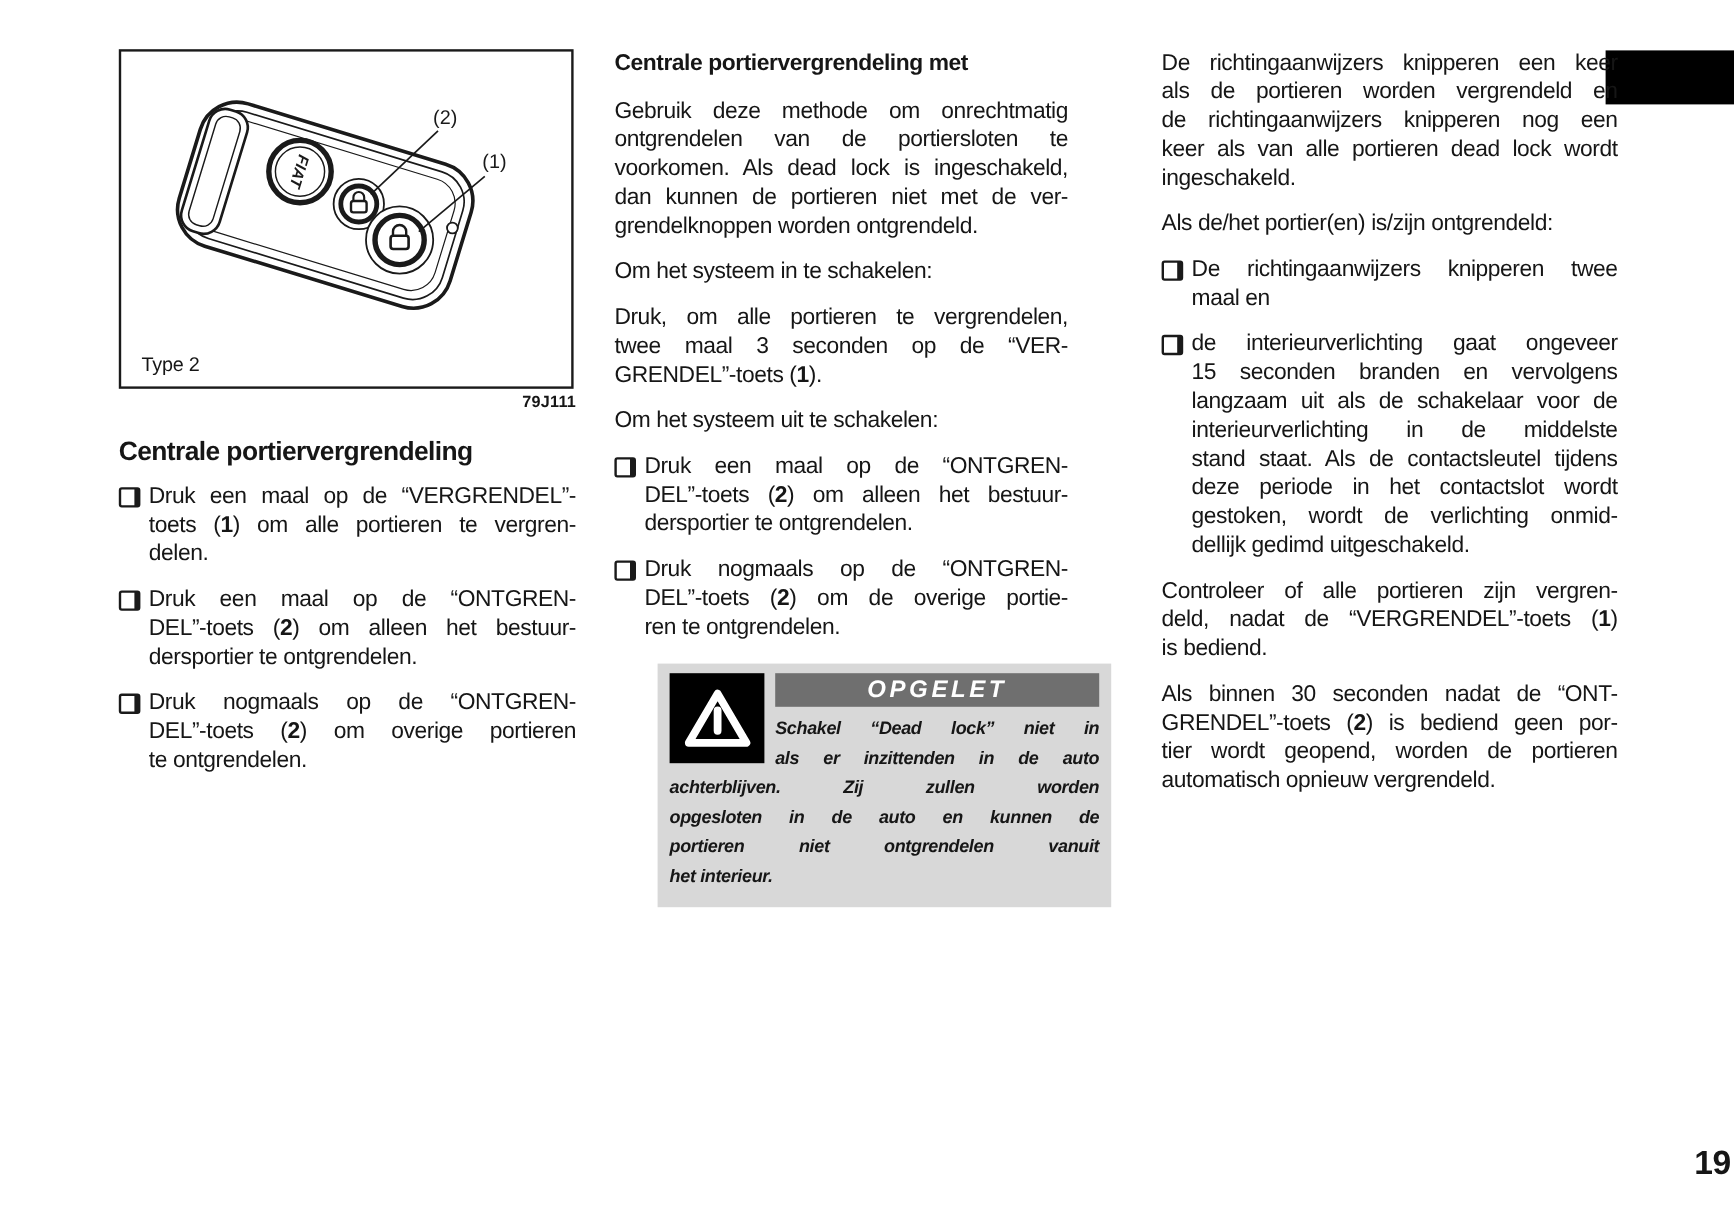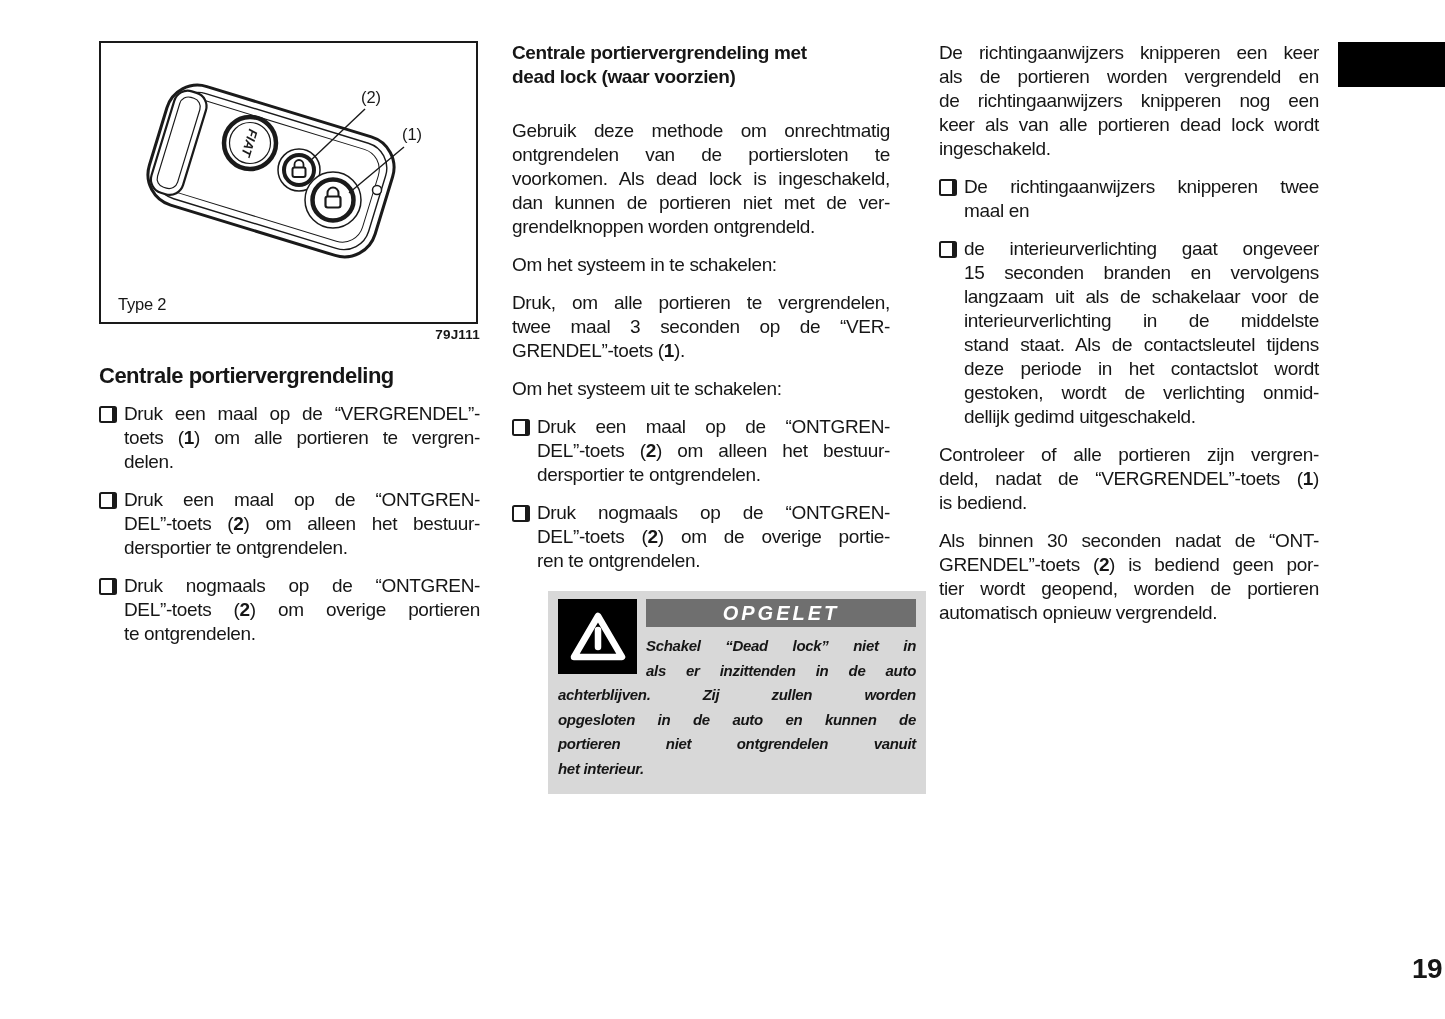--- a/index.html
+++ b/index.html
@@ -6,21 +6,21 @@
     --text:#161616; --warn-bg:#d8d8d8; --warn-head:#6f6f6f; --warn-head-text:#ffffff; --tab:#000000;
   }
   html,body{margin:0;padding:0;}
   body{
     width:1445px;height:1019px;background:#ffffff;position:relative;overflow:hidden;
     font-family:"Liberation Sans", sans-serif;color:var(--text);
   }
   .col{position:absolute;top:41px;}
   #col1{left:99px;width:381px;}
   #col2{left:512px;width:378px;}
-  #col3{left:939px;width:380px;}
+  #col3{left:968px;width:380px;}
 
   
   .figure{position:relative;width:375px;height:279px;border:2px solid #1a1a1a;background:#fff;}
   .figure svg{display:block;width:375px;height:279px;}
   .type-label{position:absolute;left:17px;bottom:8px;font-size:16.5px;letter-spacing:-0.2px;}
   .fig-code{text-align:right;font-size:13.5px;font-weight:700;margin-top:3px;letter-spacing:0.2px;}
 
   
   h2{font-size:22px;line-height:27px;font-weight:700;letter-spacing:-0.5px;margin:0 0 13px 0;}
   #col1 h2{margin-top:20px;}
@@ -126,24 +126,23 @@
       <span class="glyph"></span>
       <div>
           <div class="line"><span>Druk nogmaals op de “ONTGREN-</span></div>
           <div class="line"><span>DEL”-toets (</span><span class="b">2</span><span>) om overige portieren</span></div>
           <div class="line"><span>te ontgrendelen.</span></div>
         </div>
     </div>
   </div>
 
   <div class="col" id="col2">
-    <h2 class="rich left" style="margin-bottom:30px;">
+    <h2 class="rich left" style="margin-bottom:16px;">
       <div>
           <div class="line"><span>Centrale portiervergrendeling met</span></div>
-          <div class="line"><span>dead lock (waar voorzien)</span></div>
         </div>
     </h2>
     <div class="rich">
         <div class="line"><span>Gebruik deze methode om onrechtmatig</span></div>
         <div class="line"><span>ontgrendelen van de portiersloten te</span></div>
         <div class="line"><span>voorkomen. Als dead lock is ingeschakeld,</span></div>
         <div class="line"><span>dan kunnen de portieren niet met de ver-</span></div>
         <div class="line"><span>grendelknoppen worden ontgrendeld.</span></div>
       </div>
     <div class="rich">
@@ -194,20 +193,23 @@
   </div>
 
   <div class="col" id="col3">
     <div class="rich">
         <div class="line"><span>De richtingaanwijzers knipperen een keer</span></div>
         <div class="line"><span>als de portieren worden vergrendeld en</span></div>
         <div class="line"><span>de richtingaanwijzers knipperen nog een</span></div>
         <div class="line"><span>keer als van alle portieren dead lock wordt</span></div>
         <div class="line"><span>ingeschakeld.</span></div>
       </div>
+    <div class="rich">
+        <div class="line"><span>Als de/het portier(en) is/zijn ontgrendeld:</span></div>
+      </div>
     <div class="rich bullet">
       <span class="glyph"></span>
       <div>
           <div class="line"><span>De richtingaanwijzers knipperen twee</span></div>
           <div class="line"><span>maal en</span></div>
         </div>
     </div>
     <div class="rich bullet">
       <span class="glyph"></span>
       <div>

